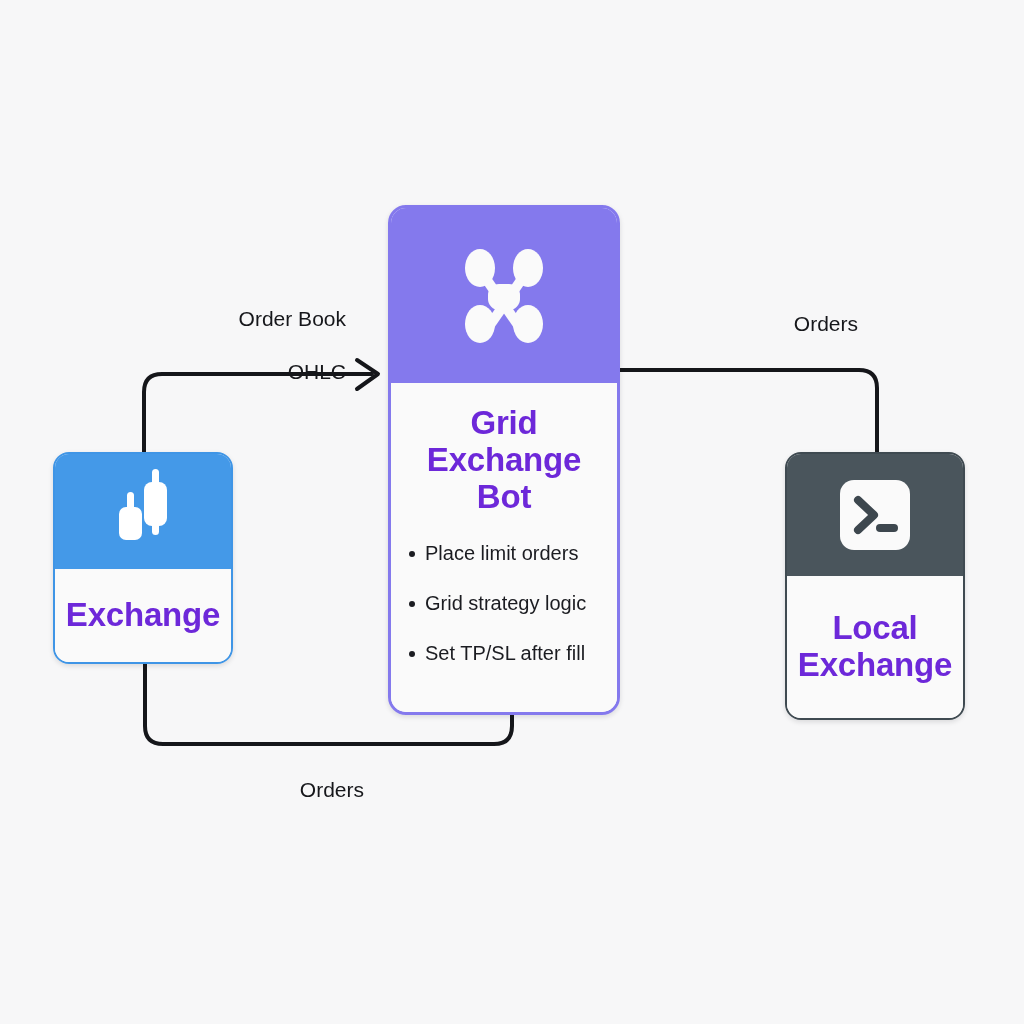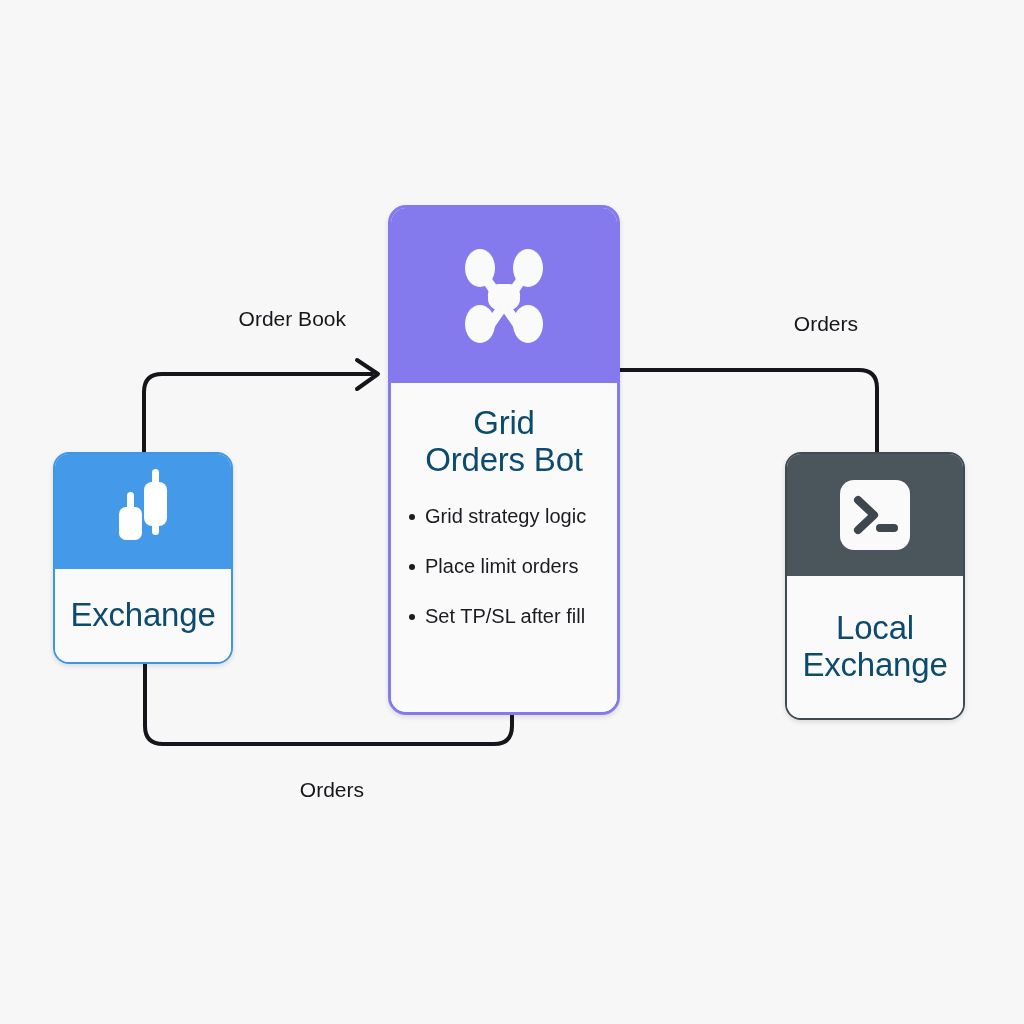--- a/index.html
+++ b/index.html
@@ -48,22 +48,22 @@
   }
   .node-body {
     flex: 1 1 auto;
     background: #fafafa;
     display: flex;
     flex-direction: column;
     align-items: center;
     justify-content: center;
   }
   .node-title {
-    font-weight: normal;
-    color: #0c4a6e;
+    font-weight: bold;
+    color: #6d28d9;
     text-align: center;
     line-height: 1.12;
     letter-spacing: -0.2px;
   }
 
   
   #node-exchange {
     left: 53px;
     top: 452px;
     width: 180px;
@@ -181,20 +181,21 @@
     <path d="M 144 452 L 144 392 Q 144 374 162 374 L 372 374" fill="none" stroke="#15161a" stroke-width="4" stroke-linecap="round" stroke-linejoin="round"></path>
     <path d="M 357 360 L 378 374 L 357 389" fill="none" stroke="#15161a" stroke-width="4" stroke-linecap="round" stroke-linejoin="round"></path>
 
     <path d="M 620 370 L 859 370 Q 877 370 877 388 L 877 452" fill="none" stroke="#15161a" stroke-width="4" stroke-linecap="round" stroke-linejoin="round"></path>
 
     <path d="M 512 715 L 512 726 Q 512 744 494 744 L 163 744 Q 145 744 145 726 L 145 664" fill="none" stroke="#15161a" stroke-width="4" stroke-linecap="round" stroke-linejoin="round"></path>
   </svg>
 
   <div class="edge-label" id="label-orderbook">
     <div>Order Book</div>
+    <div>OHLC</div>
   </div>
 
   <div class="edge-label" id="label-orders-right">Orders</div>
 
   <div class="edge-label" id="label-orders-bottom">Orders</div>
 
   <div class="node" id="node-exchange">
     <div class="node-head">
       <svg class="icon" width="72" height="94" viewBox="0 0 72 94">
 
@@ -223,25 +224,25 @@
           <ellipse cx="22" cy="78" rx="15" ry="19"></ellipse>
           <ellipse cx="70" cy="78" rx="15" ry="19"></ellipse>
 
           <rect x="30" y="38" width="32" height="26" rx="11"></rect>
         </g>
       </svg>
     </div>
     <div class="node-body">
       <div class="node-title">
         <div>Grid</div>
-        <div>Orders Bot</div>
+        <div>Exchange Bot</div>
       </div>
       <ul class="bullets">
+        <li>Place limit orders</li>
         <li>Grid strategy logic</li>
-        <li>Place limit orders</li>
         <li>Set TP/SL after fill</li>
       </ul>
     </div>
   </div>
 
   <div class="node" id="node-local">
     <div class="node-head">
       <svg class="icon" width="74" height="74" viewBox="0 0 74 74">
         <rect x="2" y="2" width="70" height="70" rx="14" fill="#fafafa"></rect>
         <path d="M 20 22 L 36 37 L 20 52" fill="none" stroke="#3d474e" stroke-width="8" stroke-linecap="round" stroke-linejoin="round"></path>

